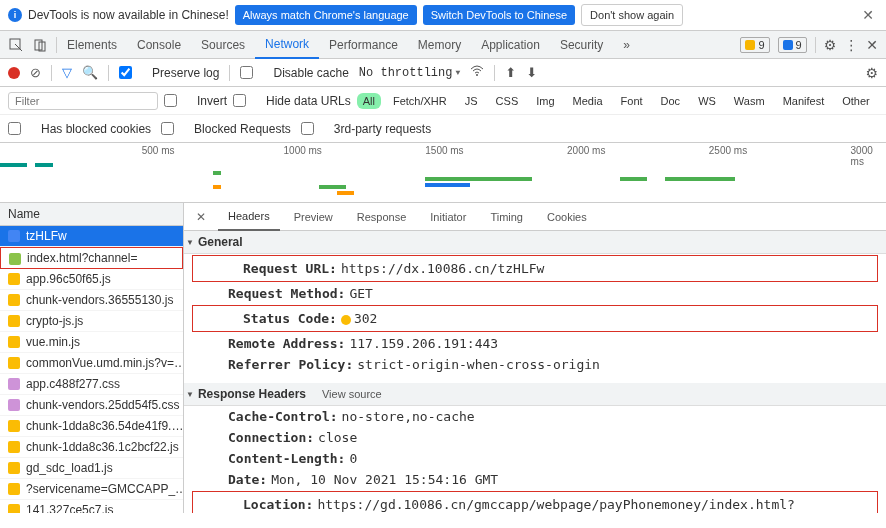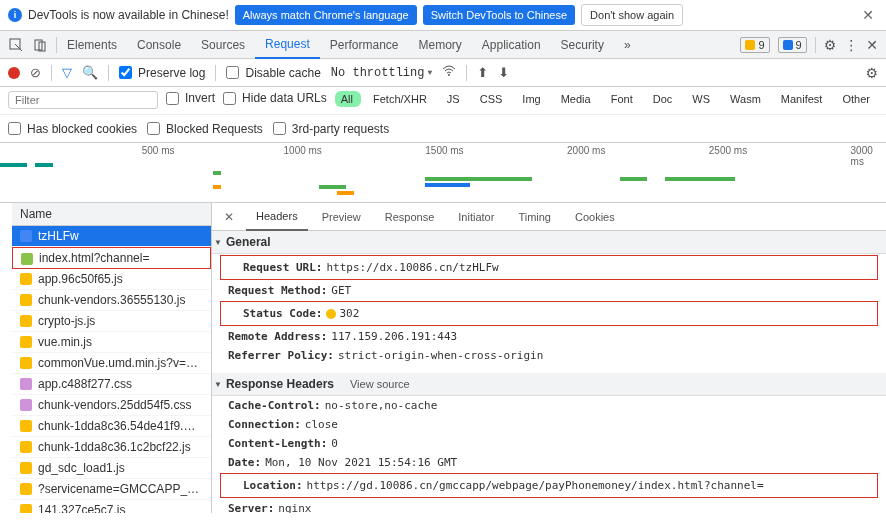--- a/index.html
+++ b/index.html
@@ -18,57 +18,57 @@
 .badge { display: inline-flex; align-items: center; gap: 3px; border: 1px solid #aaa; border-radius: 2px; padding: 1px 4px; font-size: 11px; }
 .badge-y::before { content: ""; width: 10px; height: 10px; background: #f7b500; border-radius: 2px; display: inline-block; }
 .badge-b::before { content: ""; width: 10px; height: 10px; background: #1a73e8; border-radius: 2px; display: inline-block; }
 .divider { width: 1px; height: 16px; background: #ccc; }
 .gear-icon, .kebab-icon, .x-icon { color: #555; cursor: pointer; font-size: 14px; }
 
 .toolbar-row { display: flex; align-items: center; gap: 10px; padding: 4px 8px; border-bottom: 1px solid #ccc; height: 28px; }
 .record-dot { width: 12px; height: 12px; border-radius: 50%; background: #d93025; cursor: pointer; }
 .tb-icon { color: #555; cursor: pointer; font-size: 13px; }
 .tb-icon.blue { color: #1a73e8; }
-.chk { display: inline-flex; align-items: center; gap: 6px; }
+.chk { display: inline-flex; align-items: center; gap: 20px; }
 .chk input { margin: 0; }
 .dd { display: inline-flex; align-items: center; gap: 3px; color: #333; cursor: pointer; font-family: Liberation Mono, monospace; }
 .down { font-size: 8px; color: #666; }
 
-.filter-row { display: flex; gap: 6px; padding: 4px 8px; border-bottom: 1px solid #eee; height: 28px; flex-wrap: wrap; flex-direction: column; }
+.filter-row { display: flex; align-items: center; gap: 6px; padding: 4px 8px; border-bottom: 1px solid #eee; height: 28px; flex-wrap: wrap; }
 .filter-row2 { display: flex; align-items: center; gap: 10px; padding: 4px 8px; border-bottom: 1px solid #ccc; height: 28px; }
 .filter-input { border: 1px solid #ccc; border-radius: 3px; padding: 2px 6px; font-size: 11px; width: 150px; color: #999; }
 .pill { padding: 2px 6px; border-radius: 6px; cursor: pointer; font-size: 11px; color: #333; }
 .pill.sel { background: #86efac; }
 
 .timeline { position: relative; height: 60px; border-bottom: 1px solid #ccc; background: #fff; }
 .tl-labels { display: flex; position: absolute; top: 2px; width: 100%; font-size: 10px; color: #666; }
 .tl-label { position: absolute; }
 .tl-bars { position: absolute; top: 20px; bottom: 5px; left: 0; right: 0; }
 .tl-bar { position: absolute; height: 4px; }
 
 .content { display: flex; height: 310px; }
-.left-pane { width: 200px; border-right: 1px solid #ccc; overflow: auto; margin-left: 12px; }
+.left-pane { width: 184px; border-right: 1px solid #ccc; overflow: auto; }
 .col-header { padding: 4px 8px; border-bottom: 1px solid #ccc; background: #f1f3f4; font-weight: normal; color: #333; }
 .req-item { display: flex; align-items: center; gap: 6px; padding: 3px 8px; cursor: pointer; border-bottom: 1px solid #f4f4f4; white-space: nowrap; overflow: hidden; text-overflow: ellipsis; }
 .req-item.sel { background: #1a73e8; color: #fff; }
 .req-item.hl { border: 1px solid #d93025; align-items: flex-end; }
 .ficon { width: 12px; height: 12px; flex-shrink: 0; display: inline-block; border-radius: 2px; }
 .f-doc { background: #4285f4; }
 .f-html { background: #8bc34a; }
 .f-js { background: #fbbc04; }
 .f-css { background: #ce93d8; }
 
 .right-pane { flex: 1; display: flex; flex-direction: column; overflow: auto; }
 .detail-tabs { display: flex; align-items: center; border-bottom: 1px solid #ccc; height: 28px; padding-left: 4px; gap: 4px; }
 .close-detail { padding: 0 8px; color: #666; cursor: pointer; font-size: 12px; }
 .dtab { padding: 0 10px; height: 28px; display: flex; align-items: center; color: #555; cursor: pointer; font-size: 11px; }
 .dtab.sel { color: #333; border-bottom: 2px solid #666; font-weight: 500; }
 .sec-title { display: flex; align-items: center; gap: 4px; padding: 4px 2px; color: #333; font-weight: bold; background: #f1f3f4; border-bottom: 1px solid #ddd; }
 .sec-title .arrow { font-size: 8px; color: #555; }
-.kv { padding: 3px 16px; display: flex; gap: 4px; font-family: monospace; font-size: 11px; }
+.kv { padding: 3px 16px; display: flex; gap: 4px; font-family: monospace; font-size: 13px; margin-left: 28px; }
 .kv .k { font-weight: bold; color: #333; }
 .kv .v { color: #333; }
 .status-dot { display: inline-block; width: 10px; height: 10px; border-radius: 50%; background: #fbbc04; margin-right: 3px; vertical-align: middle; }
 .red-box { border: 1px solid #d93025; margin: 1px 8px; padding: 2px 6px; }
 .view-src { color: #555; font-weight: normal; margin-left: 12px; font-family: sans-serif; font-size: 11px; }
 </style>
 </head>
 <body>
 
 <div class="banner">
@@ -90,21 +90,21 @@
   <span class="hdr-icon">
     <svg width="14" height="14" viewBox="0 0 14 14">
         <rect x="2" y="2" width="7" height="10" fill="none" stroke="#555"></rect>
         <rect x="6" y="4" width="6" height="9" fill="none" stroke="#555"></rect>
       </svg>
   </span>
   <span class="divider"></span>
   <div class="tab">Elements</div>
   <div class="tab">Console</div>
   <div class="tab">Sources</div>
-  <div class="tab selected">Request</div>
+  <div class="tab selected">Network</div>
   <div class="tab">Performance</div>
   <div class="tab">Memory</div>
   <div class="tab">Application</div>
   <div class="tab">Security</div>
   <span class="tab">»</span>
   <div class="tabs-right">
     <span class="badge badge-y">9</span>
     <span class="badge badge-b">9</span>
     <span class="divider"></span>
     <span class="gear-icon">⚙</span>

